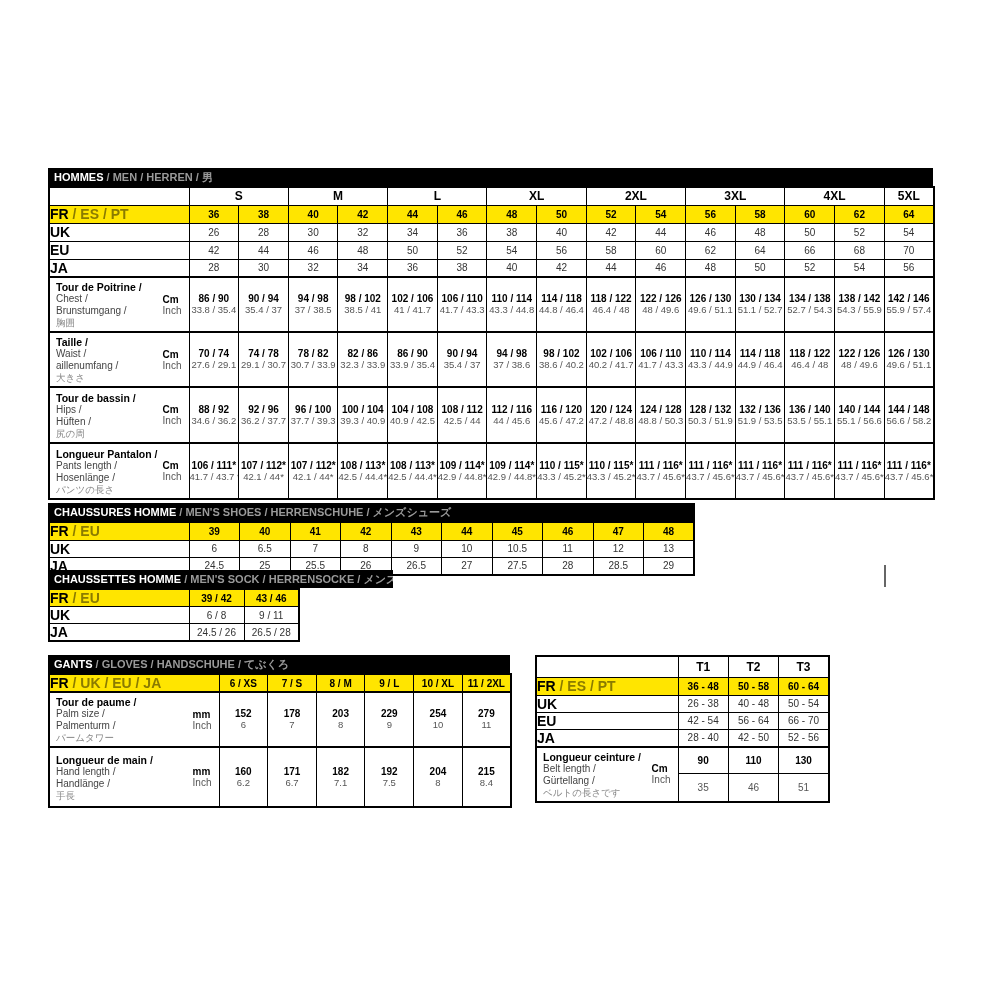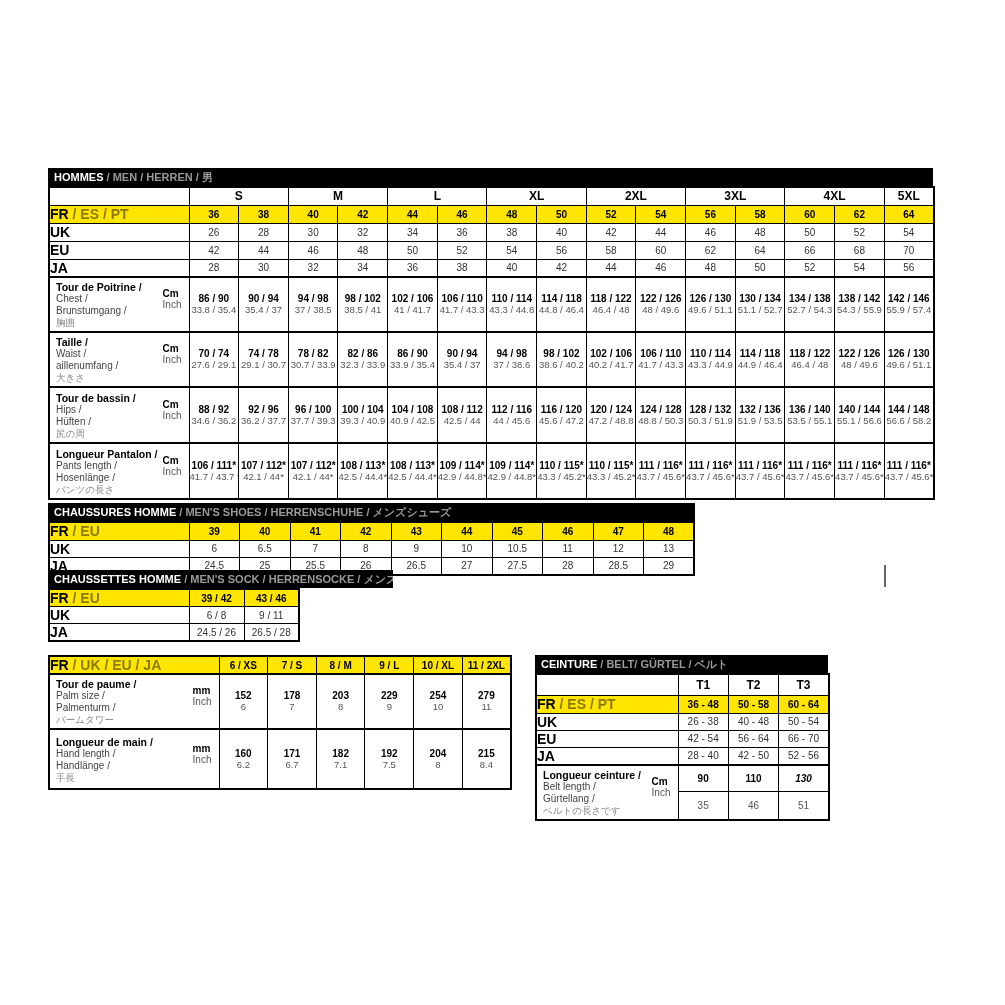--- a/index.html
+++ b/index.html
@@ -21,21 +21,21 @@
   td.lbl b{color:#000;}
   .olv{color:#8a7b00;font-weight:bold;}
   td.v{text-align:center;font-size:10px;color:#333;}
   td.yv{font-weight:bold;color:#000;}
   td.mlabel{vertical-align:top;}
   .mwrap{display:flex;justify-content:space-between;height:100%;box-sizing:border-box;padding:3px 5px 2px 6px;}
   .mlines{display:flex;flex-direction:column;justify-content:space-evenly;}
   .mlines .l0{font-weight:bold;font-size:10.5px;color:#000;line-height:12px;}
   .mlines .l1,.mlines .l2{font-size:10px;color:#444;line-height:12px;}
   .mlines .l3{font-size:9.5px;color:#888;line-height:12px;}
-  .munits{display:flex;flex-direction:column;justify-content:flex-start;padding:7px 2px 8px 2px;font-size:10px;text-align:left;}
+  .munits{display:flex;flex-direction:column;justify-content:center;padding:7px 2px 8px 2px;font-size:10px;text-align:left;}
   .munits .u1{font-weight:bold;color:#000;}
   .munits .u2{color:#555;}
   .fill{display:flex;flex-direction:column;justify-content:space-between;height:100%;box-sizing:border-box;padding:8px 0 9px 0;text-align:center;}
   .fill .cmv{font-weight:bold;font-size:10px;color:#000;}
   .fill .inv{font-size:9.5px;color:#555;}
   .mark{position:absolute;width:2px;background:#666;}
 </style>
 </head>
 <body>
 
@@ -652,20 +652,21 @@
           </tr>
           <tr style="height: 15px;">
             <td class="lbl"><b>JA</b></td>
             <td class="v">24.5 / 26</td>
             <td class="v">26.5 / 28</td>
           </tr>
         </tbody>
       </table>
     </div>
   <div id="t-gloves" class="tblwrap" style="left:48px;top:655px;">
+      <div class="bar" style="width: 462px;"><span class="bstrong">GANTS</span><span class="bmuted"> / GLOVES / HANDSCHUHE / てぶくろ</span></div>
       <table class="tbl" style="width: 462px; padding-left: 43px;">
         <colgroup>
           <col style="width: 170px;">
           <col style="width: 48.67px;">
           <col style="width: 48.67px;">
           <col style="width: 48.67px;">
           <col style="width: 48.67px;">
           <col style="width: 48.67px;">
           <col style="width: 48.67px;">
         </colgroup>
@@ -780,21 +781,20 @@
               <div class="fill">
                 <div class="cmv">215</div>
                 <div class="inv">8.4</div>
               </div>
             </td>
           </tr>
         </tbody>
       </table>
     </div>
   <div id="t-belt" class="tblwrap" style="left:535px;top:655px;">
-      <div class="bar" style="width: 293px;"><span class="bstrong">CEINTURE</span><span class="bmuted">  / BELT/ GÜRTEL / ベルト</span></div>
       <table class="tbl" style="width: 293px;">
         <colgroup>
           <col style="width: 142px;">
           <col style="width: 50.3px;">
           <col style="width: 50.3px;">
           <col style="width: 50.3px;">
         </colgroup>
         <tbody>
           <tr style="height: 21px;">
             <td class="corner"></td>
@@ -836,21 +836,21 @@
                   <div class="l3">ベルトの長さです</div>
                 </div>
                 <div class="munits">
                   <div class="u1">Cm</div>
                   <div class="u2">Inch</div>
                 </div>
               </div>
             </td>
             <td class="v yv" style="font-weight: bold;">90</td>
             <td class="v yv" style="font-weight: bold;">110</td>
-            <td class="v yv" style="font-weight: bold; font-style: italic;">130</td>
+            <td class="v yv" style="font-weight: bold;">130</td>
           </tr>
           <tr style="height: 26px; margin-left: 14px;">
             <td class="v" style="color: rgb(85, 85, 85);">35</td>
             <td class="v" style="color: rgb(85, 85, 85);">46</td>
             <td class="v" style="color: rgb(85, 85, 85);">51</td>
           </tr>
         </tbody>
       </table>
     </div>
   <div class="mark" style="left:884px;top:565px;height:22px;"></div>

